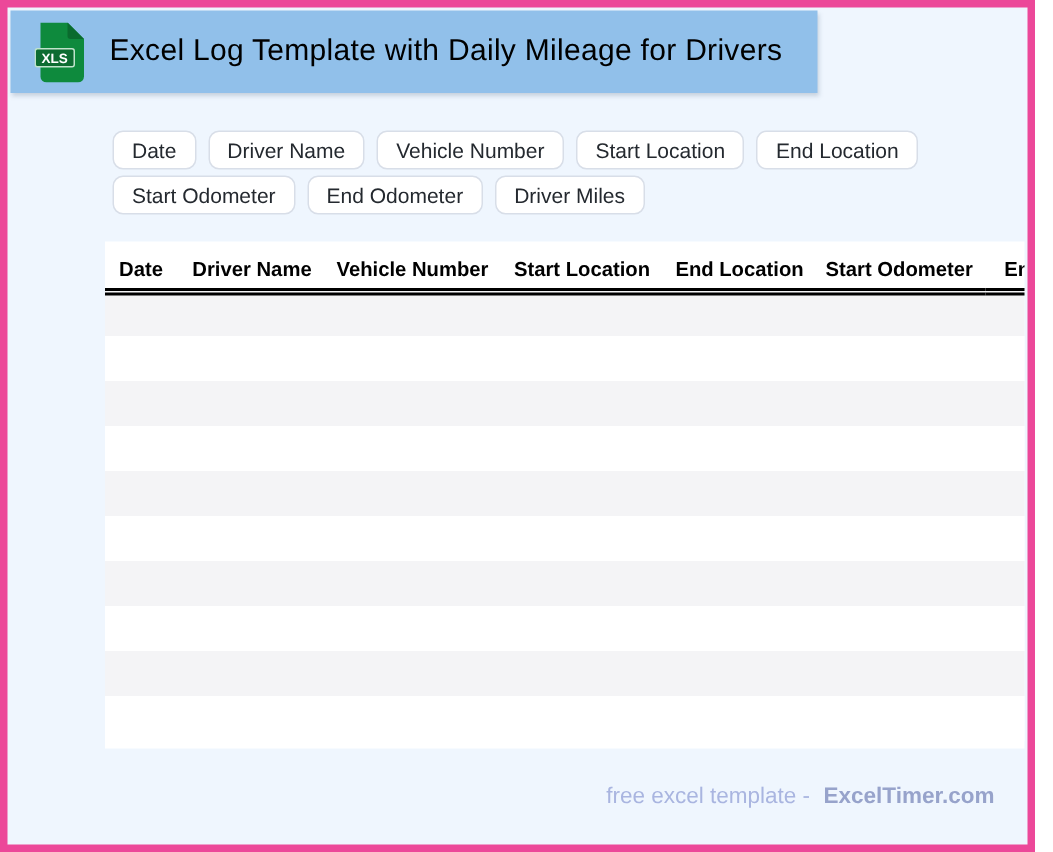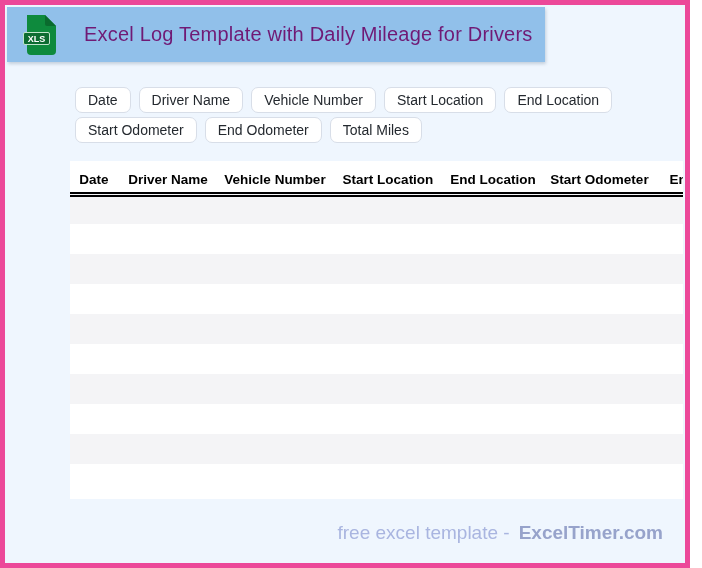--- a/index.html
+++ b/index.html
@@ -22,23 +22,23 @@
   }
 
   .banner{
     position:absolute;left:2px;top:2px;width:538px;height:55px;
     background:var(--banner);
     display:flex;align-items:center;
     padding-left:16px;
     box-shadow:1px 2px 3px rgba(90,110,135,.28);
   }
   .banner-title{
-    margin-left:28px;
+    margin-left:17px;
     font-size:20px;
-    color:#701a75;
+    color:#000000;
     letter-spacing:.2px;
     white-space:nowrap;
   }
   .file-icon{display:block;}
 
   .chips{position:absolute;left:70px;top:82px;}
   .chip-row{display:flex;gap:8px;}
   .chip-row + .chip-row{margin-top:4px;}
   .chip{
     height:26px;
@@ -75,21 +75,21 @@
     color:#000000;
     white-space:nowrap;
     border-bottom:5px double #000000;
   }
   td{height:30px;}
   tbody tr:nth-child(odd){background:var(--stripe);}
   tbody tr:nth-child(even){background:#ffffff;}
 
   .footer{
     position:absolute;top:517px;right:22px;
-    font-size:19px;
+    font-size:15px;
     color:var(--footer-text);
     white-space:nowrap;
   }
   .footer-brand{
     font-weight:bold;
     color:var(--footer-brand);
     margin-left:9px;
     cursor:pointer;
   }
 </style>
@@ -112,21 +112,21 @@
     <div class="chip-row">
         <button class="chip">Date</button>
         <button class="chip">Driver Name</button>
         <button class="chip">Vehicle Number</button>
         <button class="chip">Start Location</button>
         <button class="chip">End Location</button>
       </div>
     <div class="chip-row">
         <button class="chip">Start Odometer</button>
         <button class="chip">End Odometer</button>
-        <button class="chip">Total Miles</button>
+        <button class="chip">Driver Miles</button>
       </div>
   </div>
 
   <div class="table-wrap">
     <table>
       <thead>
         <tr id="header-row">
             <th style="width: 48px;">Date</th>
             <th style="width: 100px;">Driver Name</th>
             <th style="width: 114px;">Vehicle Number</th>

